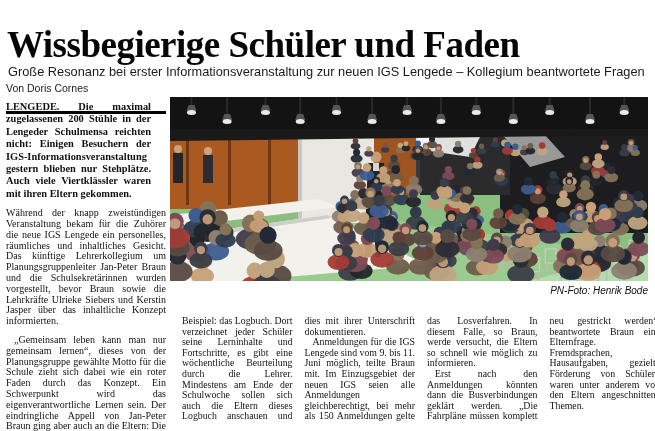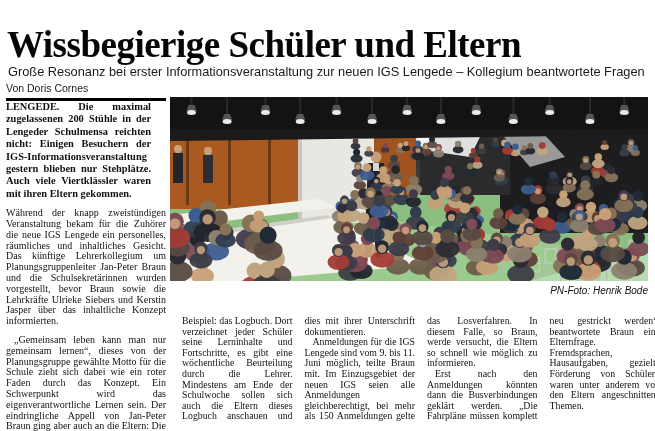--- a/index.html
+++ b/index.html
@@ -6,21 +6,21 @@
   .page{position:relative;width:655px;height:431px;background:#fff;overflow:hidden;
         font-family:"Liberation Serif",serif;color:#111;}
   .headline{position:absolute;top:1px;left:7px;width:644px;
             font-family:"Liberation Serif",serif;font-weight:700;font-size:37px;
             letter-spacing:-0.5px;line-height:1.05;color:#060606;}
   .subhead{position:absolute;top:64px;left:8px;width:644px;
            font-family:"Liberation Sans",sans-serif;font-weight:400;font-size:12.8px;
            color:#1a1a1a;}
   .byline{position:absolute;top:82px;left:6px;width:160px;
           font-family:"Liberation Sans",sans-serif;font-size:10.5px;color:#1a1a1a;
-          padding-bottom:4px;border-bottom:3px solid #000;}
+          padding-bottom:17px;border-bottom:3px solid #000;}
   .col1{position:absolute;top:101px;left:6px;width:160px;height:330px;overflow:hidden;
         font-size:10px;line-height:10.8px;text-align:justify;hyphens:auto;}
   .col1 .lead{font-weight:700;font-size:10.4px;line-height:12.4px;margin:0 15px 8px 0;}
   .col1 p{margin:0 0 8px 0;}
   .col1 p.ind{text-indent:8px;margin-bottom:0;}
   .photo{position:absolute;top:97px;left:170px;width:478px;height:184px;overflow:hidden;
          background:#3a3a3a;}
   .caption{position:absolute;top:285px;left:170px;width:478px;
            font-family:"Liberation Sans",sans-serif;font-style:italic;font-size:10px;
            line-height:11.5px;color:#111;text-align:justify;}
@@ -29,21 +29,21 @@
             column-count:4;column-gap:12px;
             font-size:9.8px;line-height:10.6px;text-align:justify;hyphens:auto;}
   .bodycols p{margin:0;}
   .bodycols p.ind{text-indent:8px;}
 </style>
 </head>
 <body>
 
 <div class="page">
 
-  <h1 class="headline">Wissbegierige Schüler und Eltern</h1>
+  <h1 class="headline">Wissbegierige Schüler und Faden</h1>
 
   <div class="subhead">Große Resonanz bei erster Informationsveranstaltung zur neuen IGS Lengede – Kollegium beantwortete Fragen</div>
 
   <div class="byline">Von Doris Cornes</div>
 
   <div class="col1">
     <p class="lead">LENGEDE. Die maximal zugelassenen 200 Stühle in der Lengeder Schulmensa reichten nicht: Einigen Besuchern der IGS-Informationsveranstaltung gestern blieben nur Stehplätze. Auch viele Viertklässler waren mit ihren Eltern gekommen.</p>
     <p>Während der knapp zweistündigen Veranstaltung bekam für die Zuhörer die neue IGS Lengede ein personelles, räumliches und inhaltliches Gesicht. Das künftige Lehrerkollegium um Planungsgruppenleiter Jan-Peter Braun und die Schulsekretärinnen wurden vorgestellt, bevor Braun sowie die Lehrkräfte Ulrieke Siebers und Kerstin Jasper über das inhaltliche Konzept informierten.</p>
     <p class="ind">„Gemeinsam leben kann man nur gemeinsam lernen“, dieses von der Planungsgruppe gewählte Motto für die Schule zieht sich dabei wie ein roter Faden durch das Konzept. Ein Schwerpunkt wird das eigenverantwortliche Lernen sein. Der eindringliche Appell von Jan-Peter Braun ging aber auch an die Eltern: Die Schule setze auf die Zusammenarbeit mit ihnen. Braun lieferte ein</p>
   </div>

